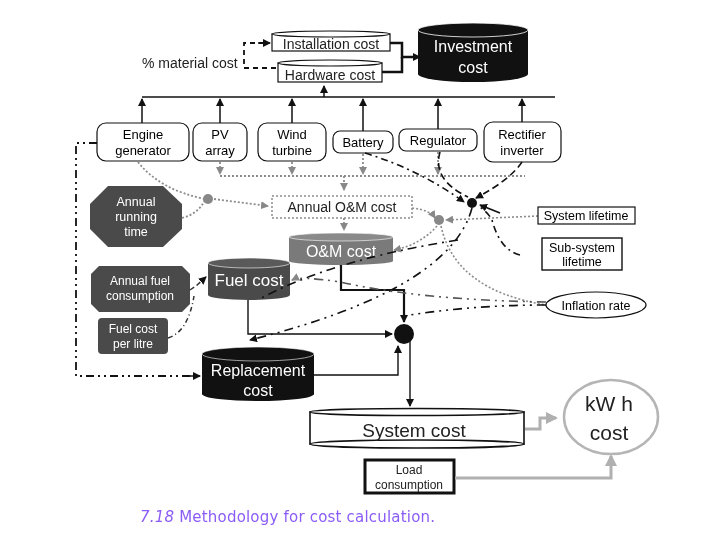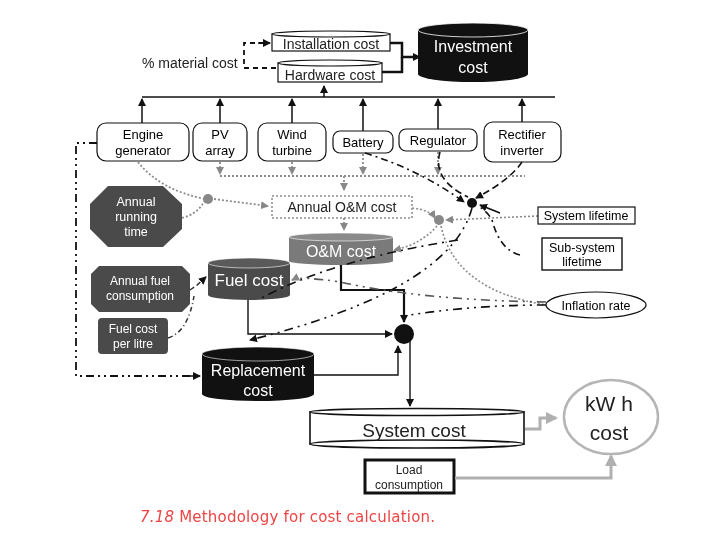--- a/index.html
+++ b/index.html
@@ -1,21 +1,21 @@
 <!DOCTYPE html>
 <html><head>
 <meta charset="utf-8">
 <style>
   html, body { margin: 0; padding: 0; background: #ffffff; }
   body { width: 720px; height: 540px; position: relative; overflow: hidden;
          font-family: "Liberation Sans", sans-serif; color: #1a1a1a; }
   svg#diagram { position: absolute; left: 0; top: 0; }
   .t { font-family: "Liberation Sans", sans-serif; }
   .caption { position: absolute; left: 140px; top: 508px; font-size: 15px;
-             font-family: "DejaVu Sans", sans-serif; color: #ef4444; letter-spacing: 0.2px; }
+             font-family: "DejaVu Sans", sans-serif; color: #8b5cf6; letter-spacing: 0.2px; }
   .caption .num { font-style: italic; }
 </style>
 </head>
 <body>
 
 <svg id="diagram" width="720" height="540" viewBox="0 0 720 540">
   <defs>
     <marker id="arrBlack" markerWidth="8" markerHeight="8" refX="7" refY="4" orient="auto" markerUnits="userSpaceOnUse">
       <path d="M0,0 L8,4 L0,8 Z" fill="#111"></path>
     </marker>

